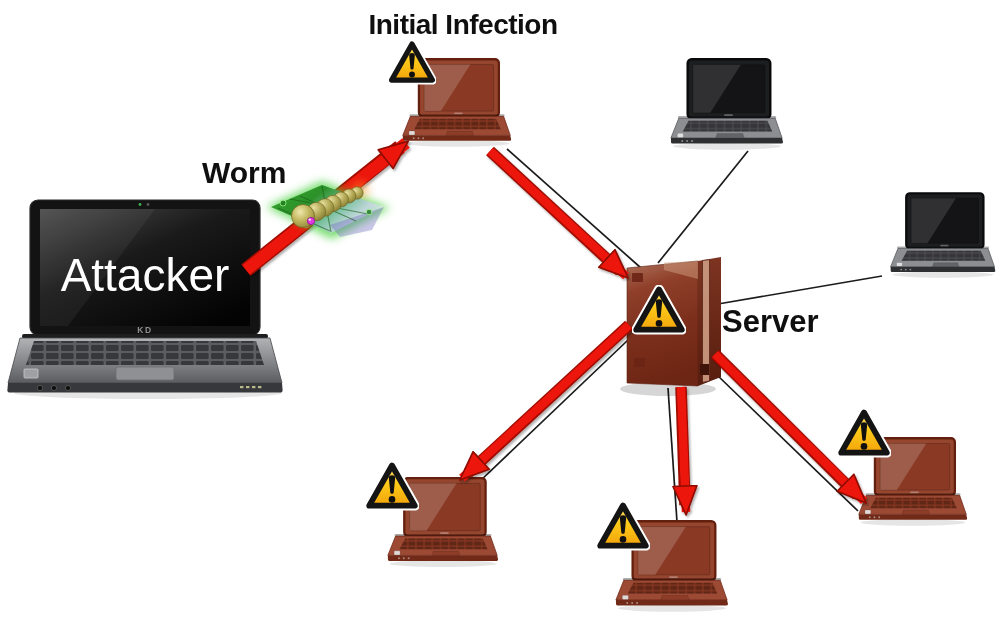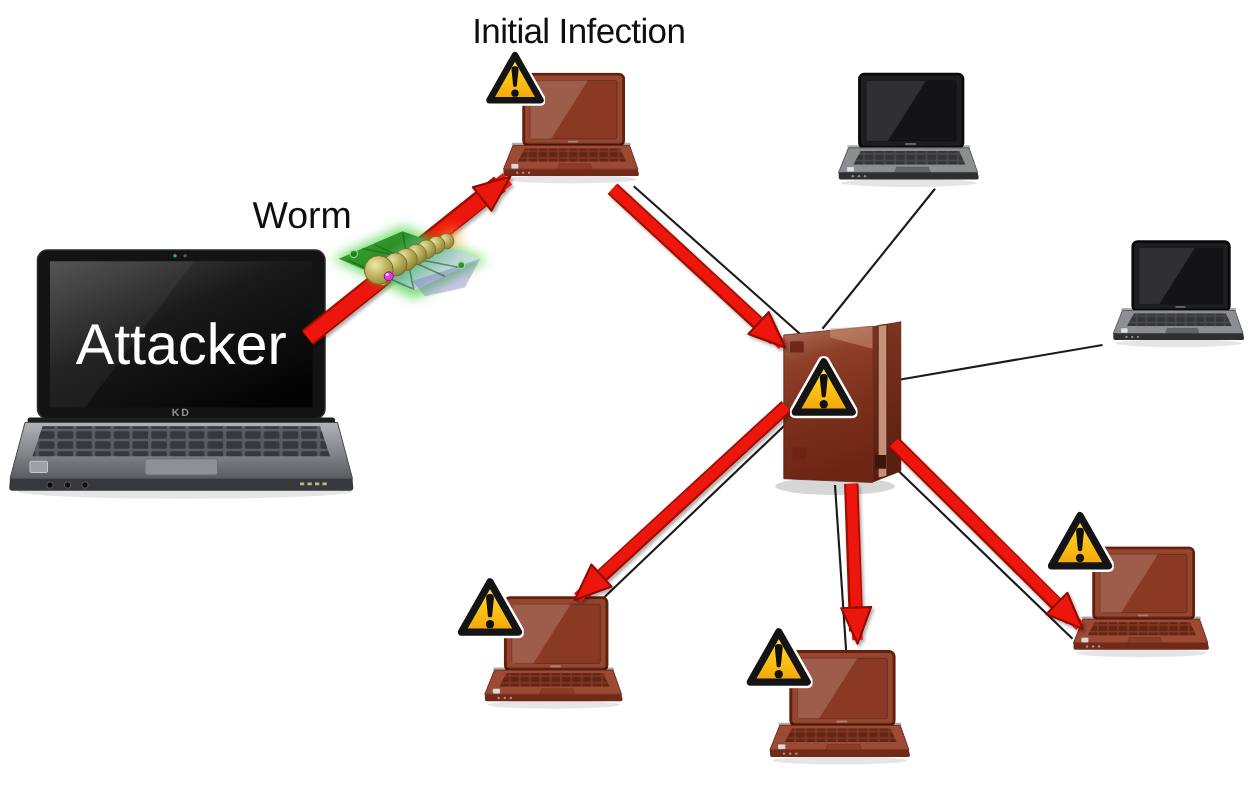--- a/index.html
+++ b/index.html
@@ -1,21 +1,21 @@
 <!DOCTYPE html>
 <html><head>
 <meta charset="utf-8">
 <style>
   html,body { margin:0; padding:0; background:#fff; }
   .stage {
     position:relative; width:1000px; height:636px; background:#ffffff;
     overflow:hidden; font-family:"Liberation Sans", sans-serif;
   }
   .stage svg.layer { position:absolute; left:0; top:0; }
-  .lbl { position:absolute; color:#0f0f0f; font-weight:400; line-height:1.05; }
+  .lbl { position:absolute; color:#0f0f0f; font-weight:700; line-height:1.05; }
   .lbl-initial { left:343px; top:10px; width:240px; text-align:center; font-size:28px; letter-spacing:-0.5px; }
   .lbl-worm    { left:202px; top:157px; font-size:30px; }
   .lbl-server  { left:722px; top:306px; font-size:31px; }
   
   .lap-clean {
     --lid:#1d1e20; --lidEdge:#0a0a0b; --screen:#141416; --base:#8c8e91;
     --baseEdge:#54575a; --keys:#47494d; --pad:#626468; --lip:#2e2f31; --sheenO:.12;
   }
   .lap-infected {
     --lid:#96452e; --lidEdge:#64200f; --screen:#76291666; --base:#9d4a35;
@@ -234,14 +234,15 @@
 
   <use href="#sym-warning" x="388" y="40" width="48" height="45"></use>
   <use href="#sym-warning" x="632" y="285" width="54" height="50"></use>
   <use href="#sym-warning" x="365" y="461" width="54" height="50"></use>
   <use href="#sym-warning" x="596" y="501" width="54" height="50"></use>
   <use href="#sym-warning" x="837" y="408" width="54" height="50"></use>
 </svg>
 
 <div class="lbl lbl-initial">Initial Infection</div>
 <div class="lbl lbl-worm">Worm</div>
+<div class="lbl lbl-server">Server</div>
 
 </div>
 
 </body></html>

